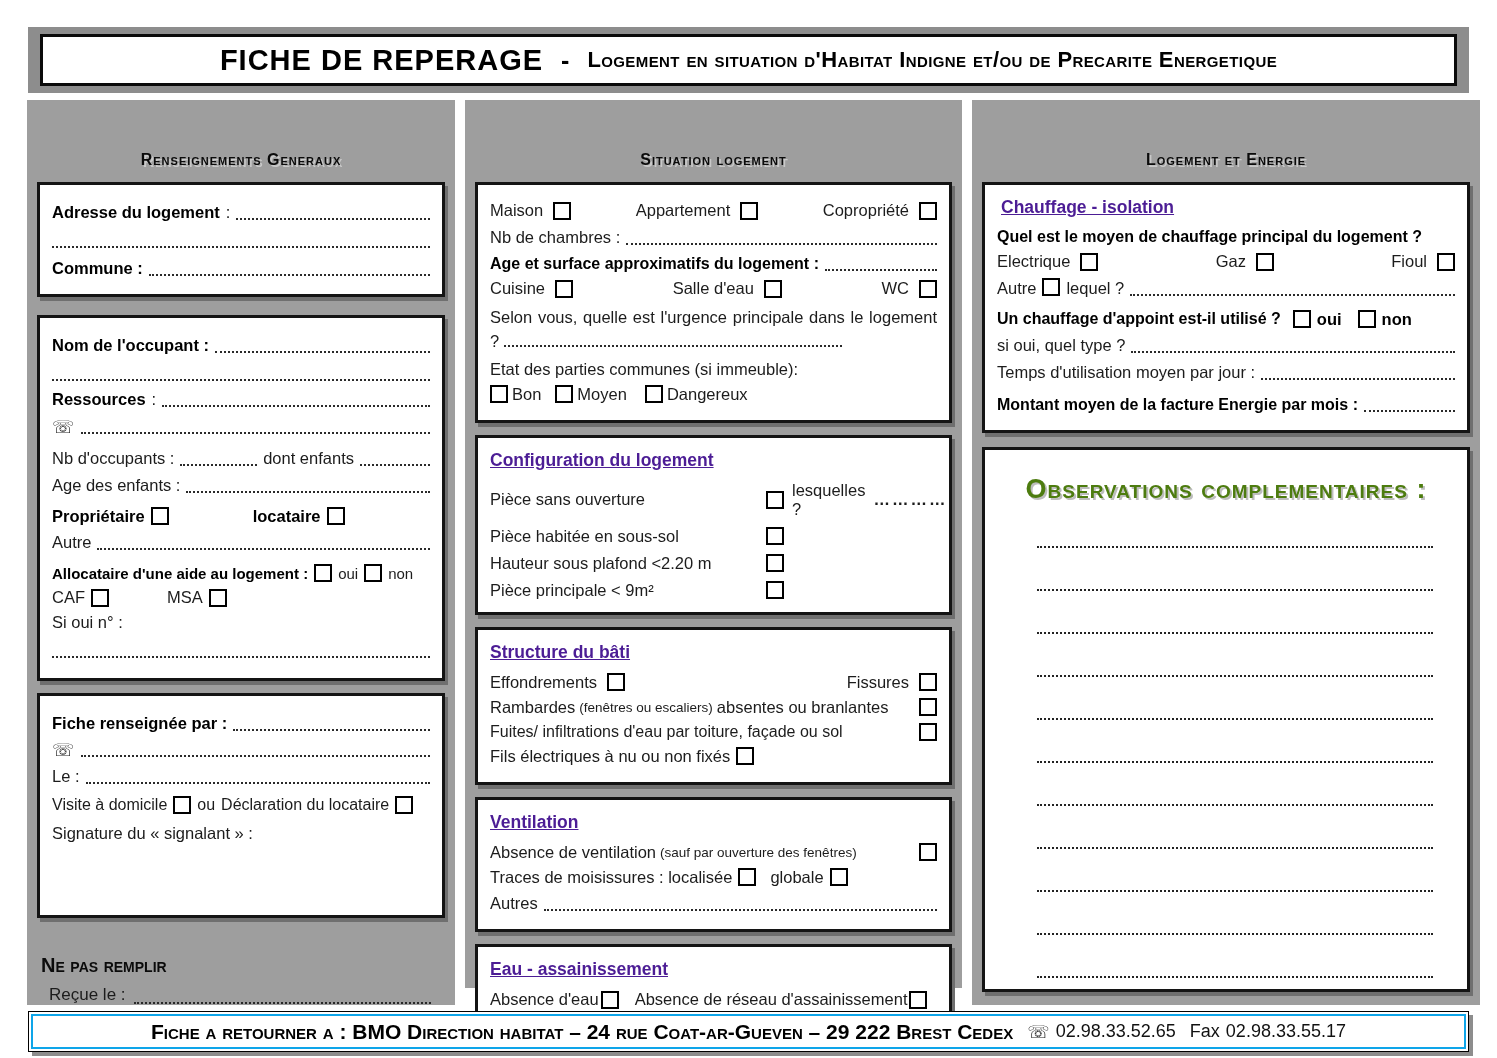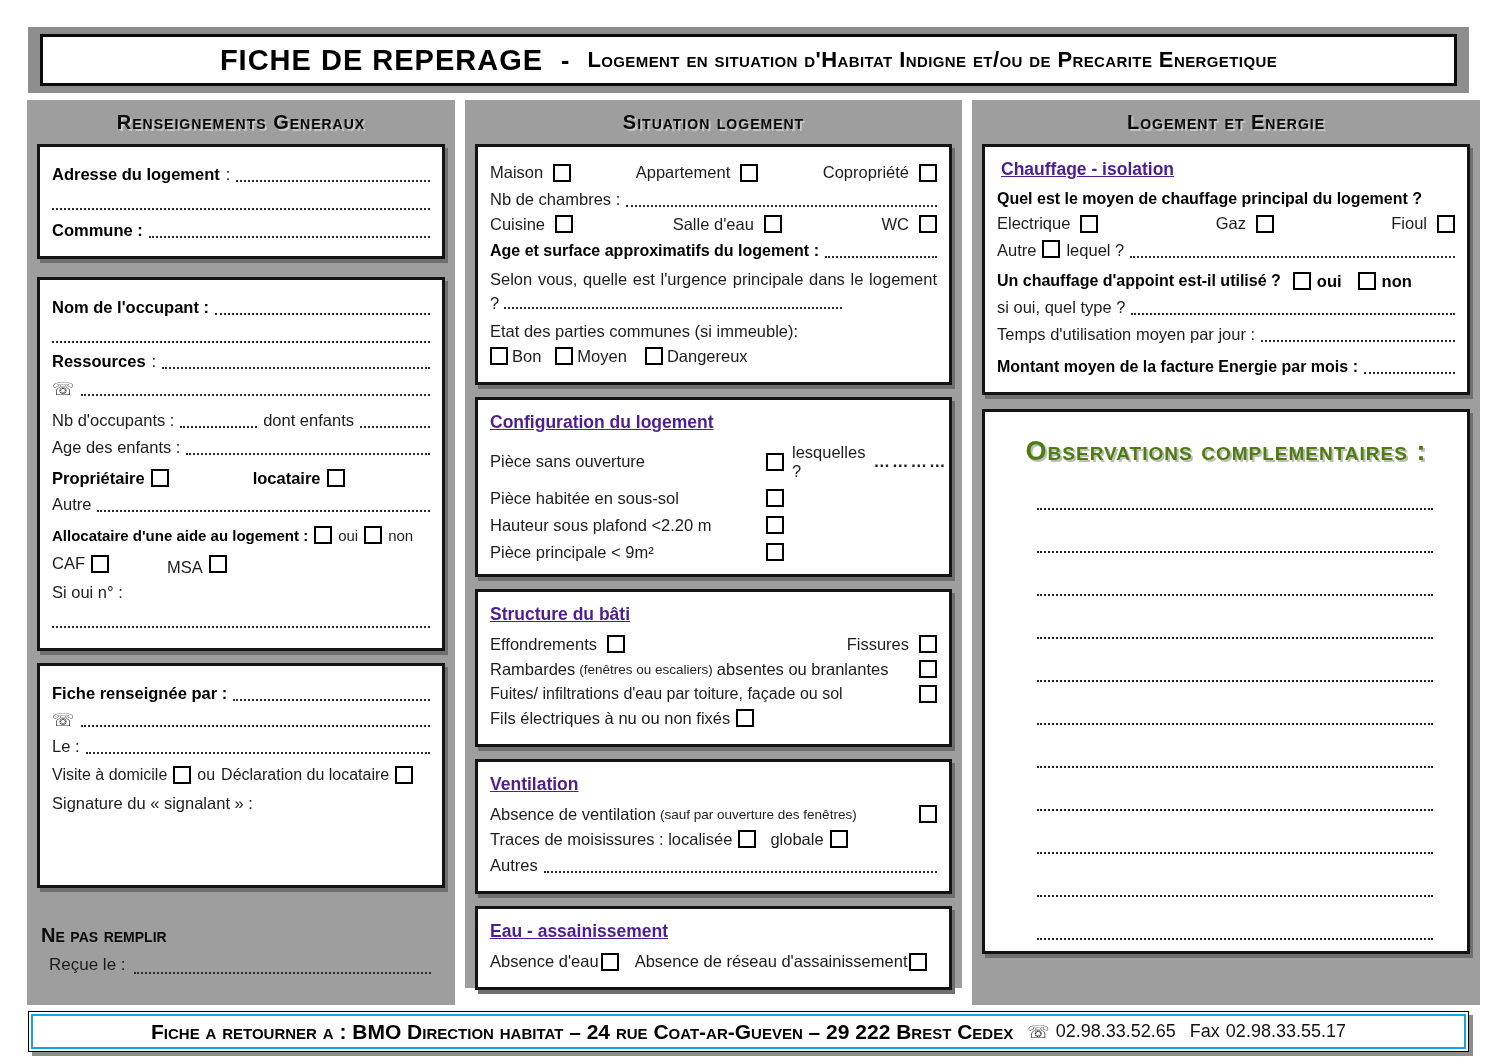--- a/index.html
+++ b/index.html
@@ -14,22 +14,22 @@
   .t-main { font-size:29px; font-weight:bold; color:#000; letter-spacing:1px; white-space:nowrap; }
   .t-sep  { font-size:25px; font-weight:bold; color:#000; }
   .t-sub  { font-size:22px; font-weight:bold; color:#000; font-variant:small-caps; letter-spacing:.4px; white-space:nowrap; }
 
   
   .col { position:absolute; top:100px; background:#9e9e9e; box-sizing:border-box; padding:0 10px; }
   .col-left  { left:27px;  width:428px; height:905px; }
   .col-mid   { left:465px; width:497px; height:888px; }
   .col-right { left:972px; width:508px; height:905px; }
   .col-header { height:44px; display:flex; align-items:center; justify-content:center;
-                font-weight:bold; font-size:20px; font-variant:small-caps; letter-spacing:1px;
-                color:#0b0b0b; text-shadow:2px 2px 0 #c9c9c9; }
+                font-weight:bold; font-size:16px; font-variant:small-caps; letter-spacing:1px;
+                color:#0b0b0b; text-shadow:2px 2px 0 #c9c9c9;margin-top:38px; }
 
   .wbox { background:#fff; border:3px solid #141414; box-shadow:3px 4px 0 #6f6f6f;
           padding:10px 12px; box-sizing:border-box; }
 
   
   .row { display:flex; align-items:center; gap:6px; font-size:16.5px; margin:6px 0; }
   .fe  { align-items:flex-end; }
   .sb  { justify-content:space-between; }
   .nw  { white-space:nowrap; }
   .b   { font-weight:bold; color:#000; }
@@ -139,21 +139,21 @@
       <div class="row nw sz15" style="margin-top:12px;">
         <span class="b">Allocataire d'une aide au logement :</span>
         <span class="cb"></span>
         <span>oui</span>
         <span class="cb"></span>
         <span>non</span>
       </div>
       <div class="row">
         <span class="nw">CAF</span>
         <span class="cb"></span>
-        <span class="nw" style="margin-left:52px;margin-top:8px;">MSA</span>
+        <span class="nw" style="margin-left:52px;">MSA</span>
         <span class="cb"></span>
       </div>
       <div class="row">
         <span class="nw">Si oui n° :</span>
       </div>
       <div class="dotline"></div>
     </div>
 
     <div class="wbox mt12">
       <div class="row fe">
@@ -203,37 +203,37 @@
           </span>
         <span class="grp">
             <span>Copropriété</span>
             <span class="cb"></span>
           </span>
       </div>
       <div class="row fe">
         <span class="nw">Nb de chambres :</span>
         <span class="dots"></span>
       </div>
+      <div class="row fe">
+        <span class="b nw sz16">Age et surface approximatifs du logement :</span>
+        <span class="dots"></span>
+      </div>
       <div class="row sb">
         <span class="grp">
             <span>Cuisine</span>
             <span class="cb"></span>
           </span>
         <span class="grp">
             <span>Salle d'eau</span>
             <span class="cb"></span>
           </span>
         <span class="grp">
             <span>WC</span>
             <span class="cb"></span>
           </span>
-      </div>
-      <div class="row fe">
-        <span class="b nw sz16">Age et surface approximatifs du logement :</span>
-        <span class="dots"></span>
       </div>
       <div class="just">
         <span>Selon vous, quelle est l'urgence principale dans le logement ?</span>
         <span class="dotsi"></span>
       </div>
       <div class="row">
         <span class="nw">Etat des parties communes (si immeuble):</span>
       </div>
       <div class="row" style="gap:4px;">
         <span class="cb"></span>

